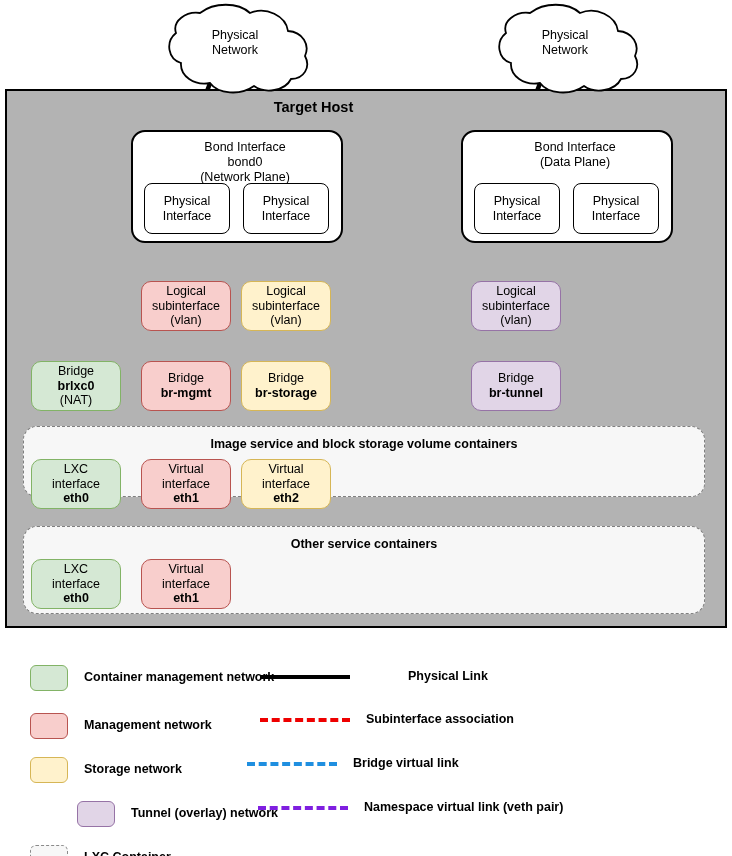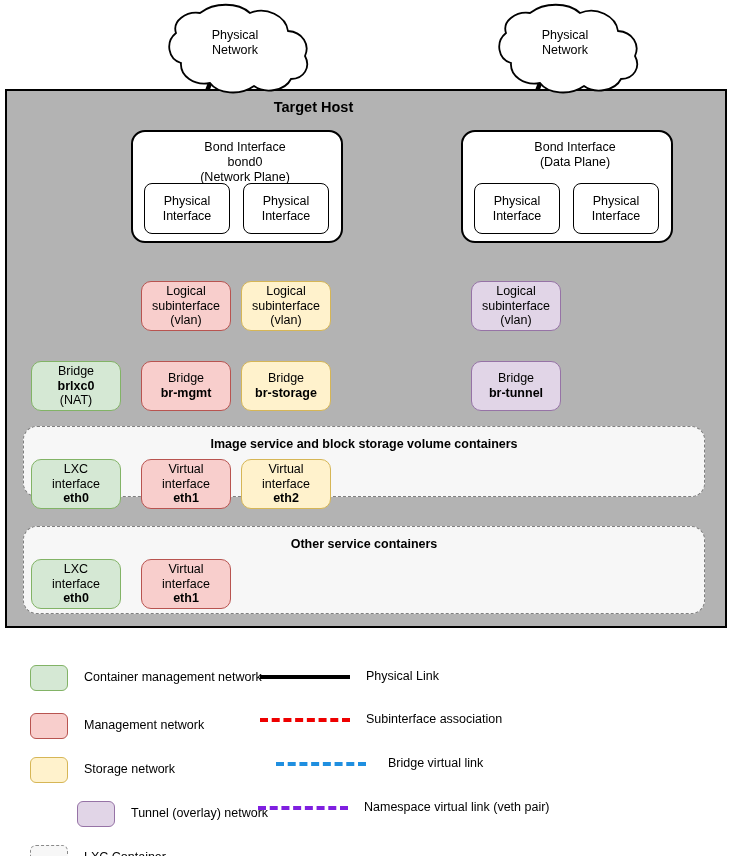--- a/index.html
+++ b/index.html
@@ -42,21 +42,21 @@
         justify-content:center;text-align:center;line-height:1.2;z-index:6;}
 
   
   .lxcgroup{position:absolute;box-sizing:border-box;background:#f7f7f7;
         border:1.6px dashed #7f7f7f;border-radius:14px;z-index:2;}
   .lxcgroup .gtitle{position:absolute;left:0;top:10px;width:100%;
         text-align:center;font-weight:bold;font-size:12.5px;}
 
   
   #legend{position:absolute;left:0;top:655px;width:676px;height:200px;
-        z-index:7;}
+        z-index:7;font-weight:bold;}
   .lg-row{position:absolute;display:flex;align-items:center;font-size:12.5px;}
   .sw{width:38px;height:26px;border-radius:6px;margin-right:16px;
       flex:0 0 auto;box-sizing:border-box;}
   .sw.dashw{background:#f7f7f7;border:1.5px dashed #8a8a8a;}
   .lgline{width:90px;height:0;margin-right:16px;flex:0 0 auto;}
   .lgtext{max-width:215px;line-height:1.25;}
 </style>
 </head>
 <body>
 
@@ -240,31 +240,31 @@
     <div class="lg-row" style="left:30px;top:146px;width:260px;padding-left:47px;">
       <span class="sw" style="background:#e1d5e7;border:1.5px solid #9673a6;"></span>
       <span class="lgtext">Tunnel (overlay) network</span>
     </div>
 
     <div class="lg-row" style="left:30px;top:190px;width:260px;">
       <span class="sw dashw"></span>
       <span class="lgtext">LXC Container</span>
     </div>
 
-    <div class="lg-row" style="left:260px;top:14px;">
+    <div class="lg-row" style="left:260px;top:14px;gap:42px;">
       <span class="lgline" style="border-top:4.4px solid #000000;"></span>
       <span class="lgtext">Physical Link</span>
     </div>
 
     <div class="lg-row" style="left:260px;top:57px;">
       <span class="lgline" style="border-top:4.4px dashed #ee0000;"></span>
       <span class="lgtext">Subinterface association</span>
     </div>
 
-    <div class="lg-row" style="left:276px;top:101px;gap:6px;">
+    <div class="lg-row" style="left:247px;top:101px;">
       <span class="lgline" style="border-top:4.4px dashed #1f8fe0;"></span>
       <span class="lgtext">Bridge virtual link</span>
     </div>
 
     <div class="lg-row" style="left:258px;top:145px;">
       <span class="lgline" style="border-top:4.4px dashed #7f1fe0;"></span>
       <span class="lgtext" style="max-width:260px;">Namespace virtual link (veth pair)</span>
     </div>
 
   </div>

